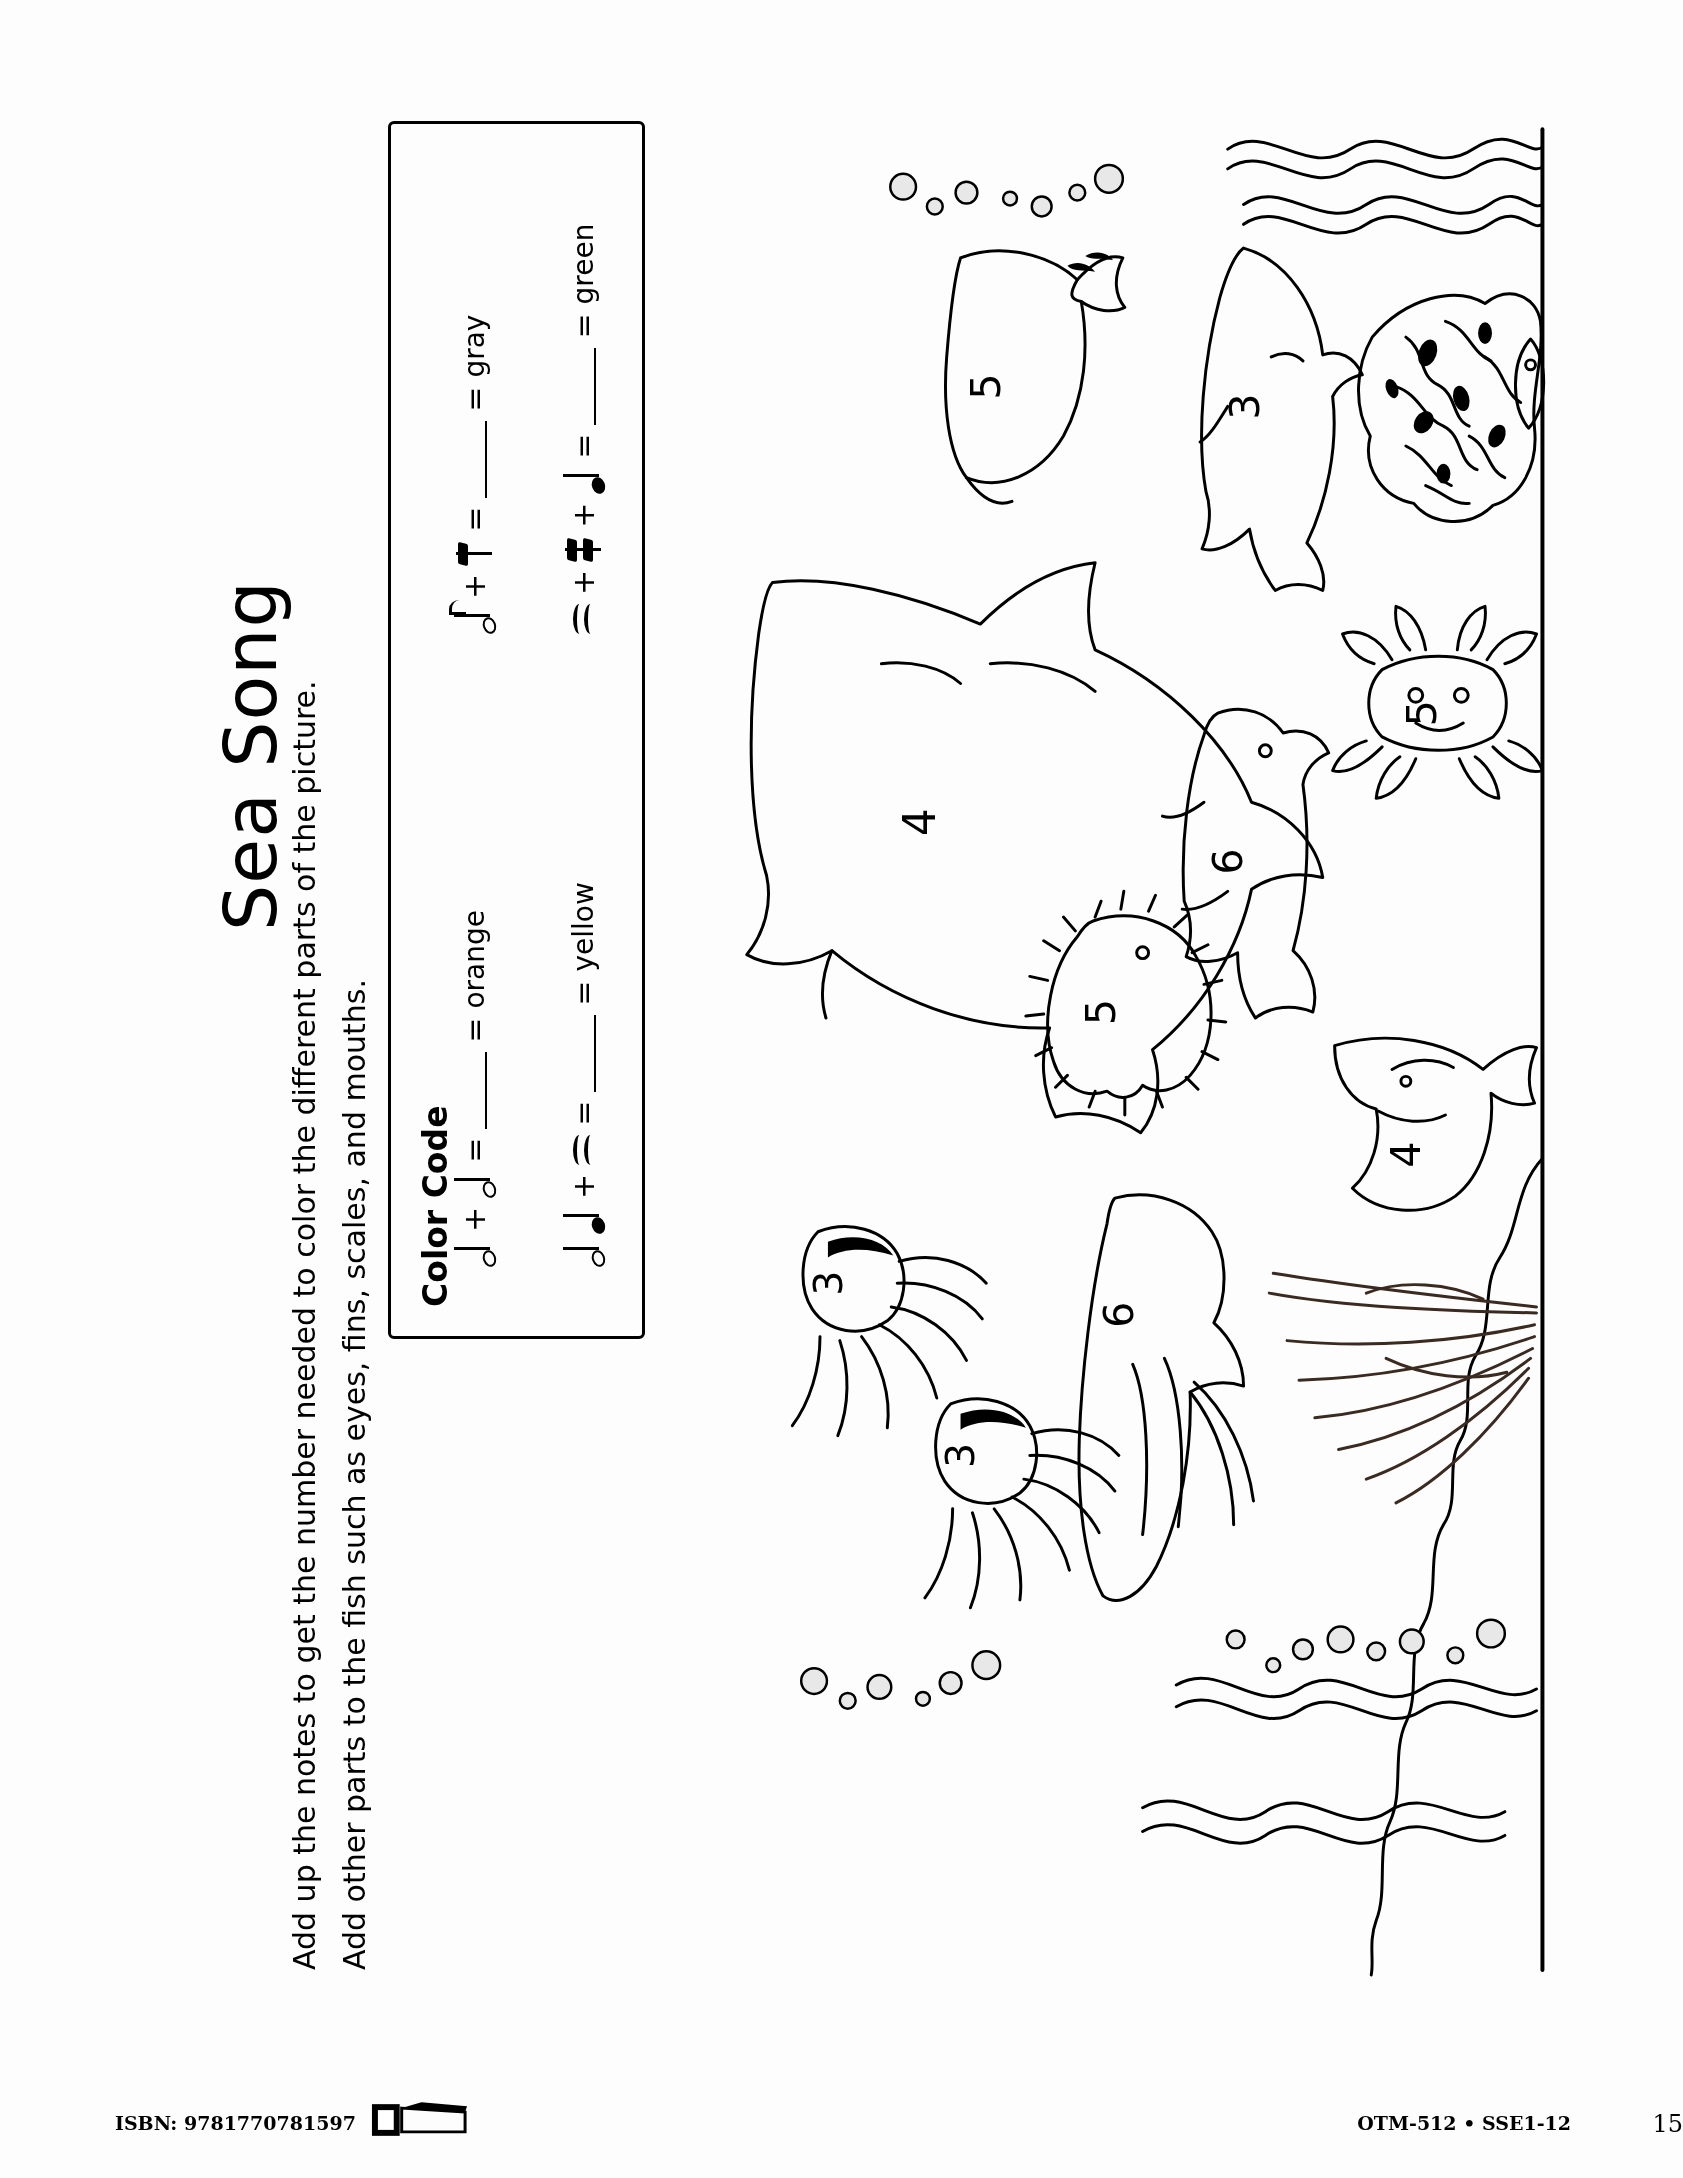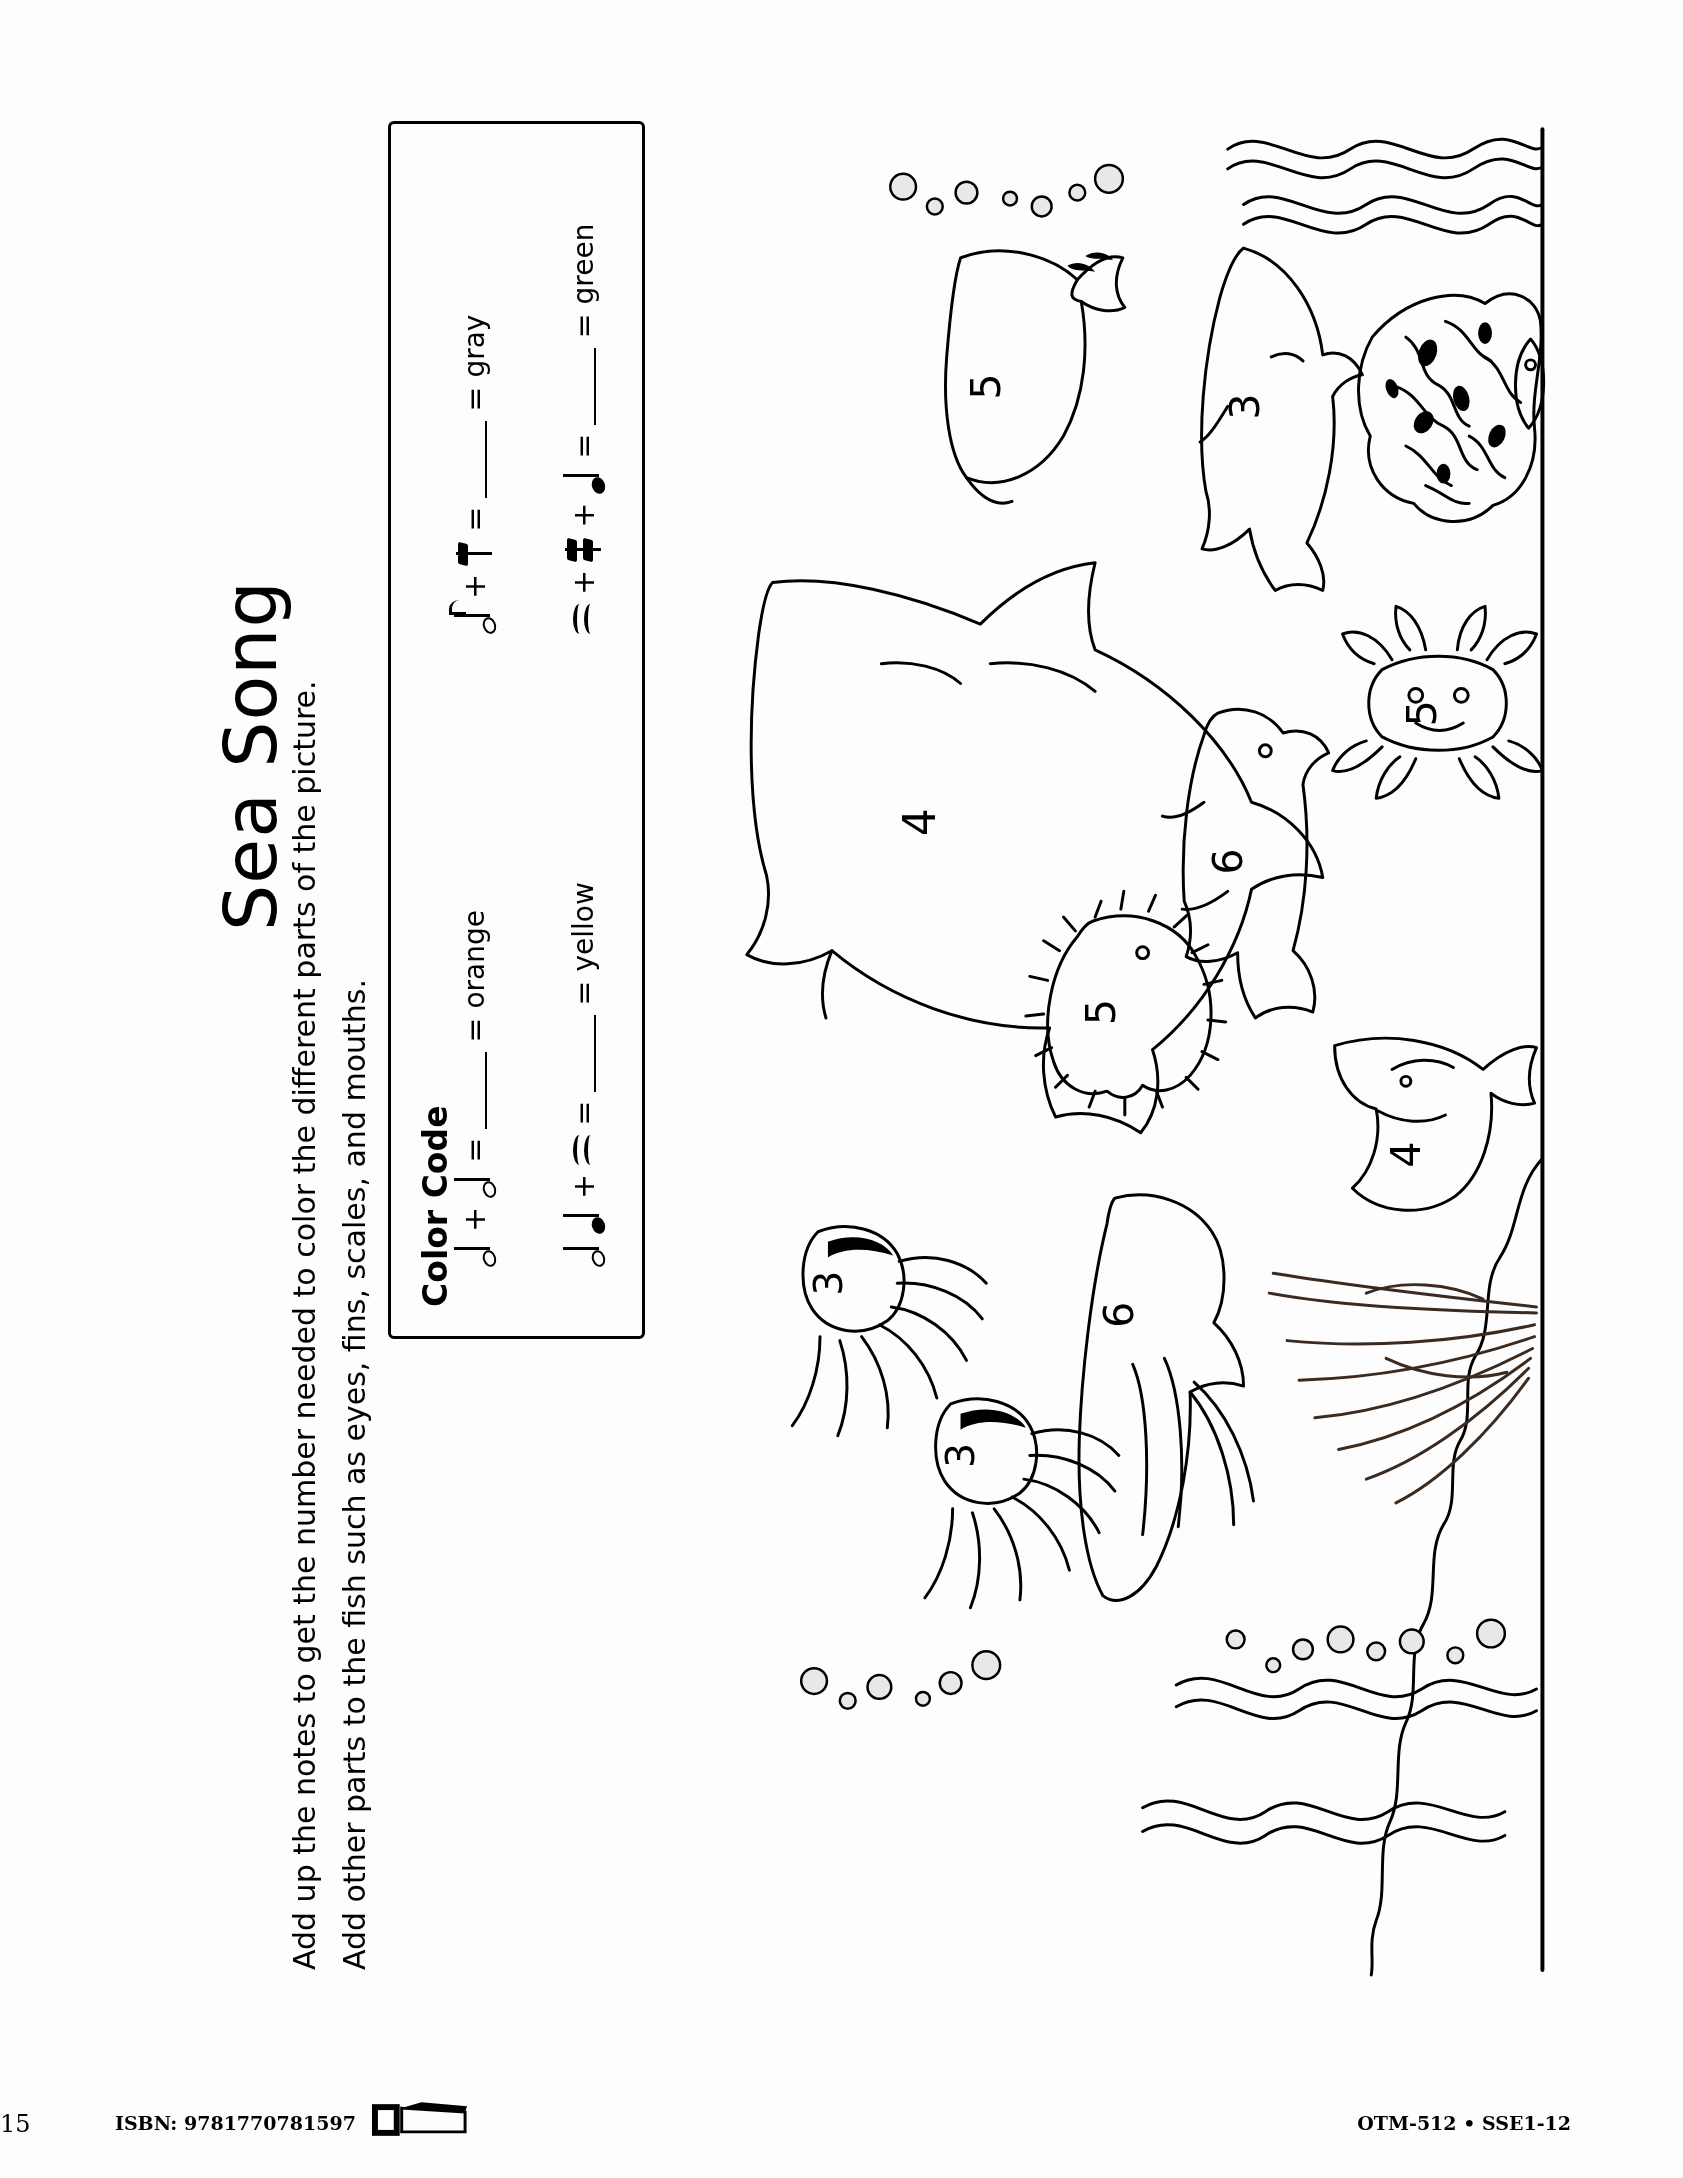--- a/index.html
+++ b/index.html
@@ -192,21 +192,21 @@
   .footer {
     position: absolute;
     bottom: 44px;
     font-family: "DejaVu Serif", serif;
     font-size: 19px;
     font-weight: bold;
   }
   #isbn { left: 115px; }
   #page-number {
     left: 0; right: 0;
-    text-align: left;
+    text-align: right;
     font-weight: normal;
     font-size: 24px;
     font-family: "DejaVu Serif", serif;
     bottom: 40px;
     position: absolute;
   }
   #code-right { right: 112px; }
 
   
   #pub-mark {

